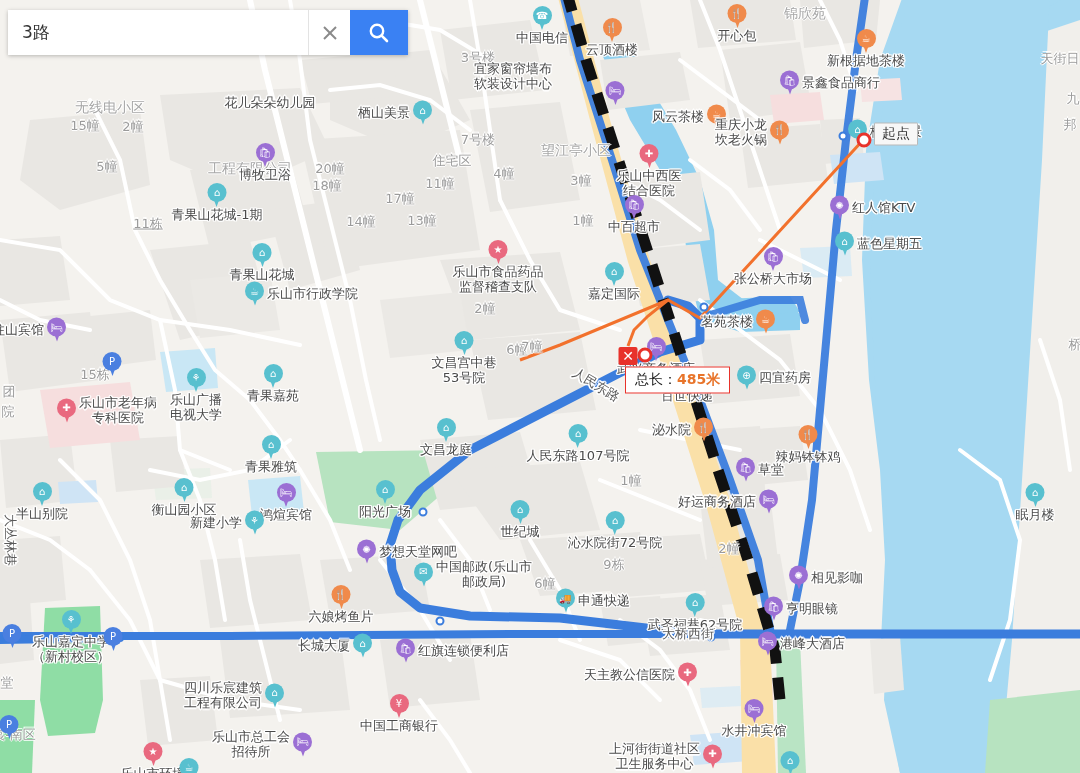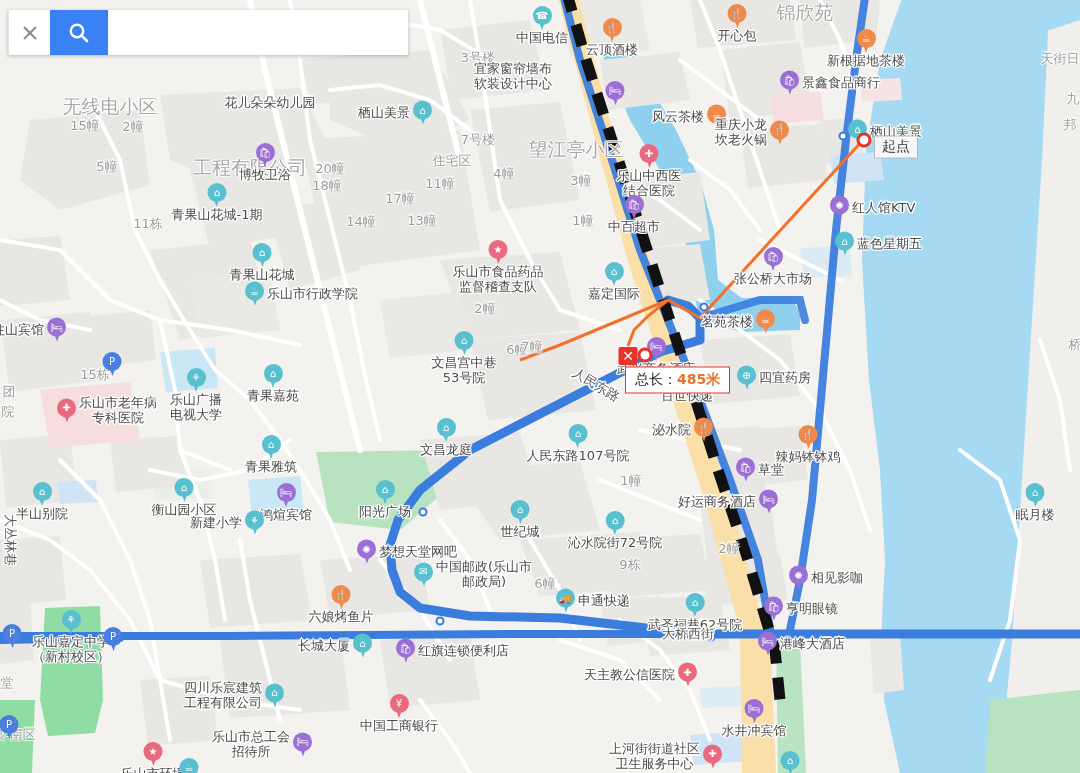--- a/index.html
+++ b/index.html
@@ -35,21 +35,21 @@
   .poi.side { flex-direction:row; align-items:center; transform:translate(0,-50%); }
   .poi.side .lbl { margin:0 0 0 3px; }
   .poi.sideL { flex-direction:row-reverse; align-items:center; transform:translate(-100%,-50%); }
   .poi.sideL .lbl { margin:0 3px 0 0; }
   .poi.nopin .lbl { margin:0;text-align:center; }
   .poi.nopin { transform:translate(-50%,-50%); }
 
   .area-lbl { position:absolute; transform:translate(-50%,-50%); font-size:13px;
      color:#9b9b9b; white-space:nowrap; text-align:center; line-height:1.15;
      text-shadow: -1.2px 0 #fff,1.2px 0 #fff,0 -1.2px #fff,0 1.2px #fff; }
-  .area-lbl.big { font-size:19px; color:#a7a7a7; }
+  .area-lbl.big { font-size:14px; color:#a7a7a7; }
 
   .road-lbl { position:absolute; transform-origin:50% 50%; font-size:13px; color:#5a5a5a;
      white-space:nowrap;
      text-shadow:-1.6px 0 #fff,1.6px 0 #fff,0 -1.6px #fff,0 1.6px #fff,
                  -1.2px -1.2px #fff,1.2px -1.2px #fff,-1.2px 1.2px #fff,1.2px 1.2px #fff; }
 
   
   .ring { position:absolute; width:15px; height:15px; border:3px solid #e8322a;
           border-radius:50%; background:#fff; transform:translate(-50%,-50%); }
   .xbtn { position:absolute; width:19px; height:18px; background:#e8322a; border-radius:2px;
@@ -249,42 +249,42 @@
   <div class="stop" style="left:711px;top:637px"></div>
   <div class="stop" style="left:766px;top:495px"></div>
   <div class="stop" style="left:843px;top:136px"></div>
   <div class="stop" style="left:704px;top:307px"></div>
 
   <div id="layer-areas">
       <div class="area-lbl big" style="left: 110px; top: 107px;">无线电小区</div>
       <div class="area-lbl" style="left: 85px; top: 126px;">15幢</div>
       <div class="area-lbl" style="left: 133px; top: 127px;">2幢</div>
       <div class="area-lbl" style="left: 107px; top: 167px;">5幢</div>
-      <div class="area-lbl" style="left: 148px; top: 224px;">11栋</div>
+      <div class="area-lbl" style="left: 148px; top: 224px; text-decoration: underline;">11栋</div>
       <div class="area-lbl" style="left: 95px; top: 375px;">15栋</div>
       <div class="area-lbl" style="left: 478px; top: 58px;">3号楼</div>
       <div class="area-lbl" style="left: 478px; top: 140px;">7号楼</div>
       <div class="area-lbl big" style="left: 576px; top: 150px;">望江亭小区</div>
       <div class="area-lbl big" style="left: 250px; top: 168px;">工程有限公司</div>
       <div class="area-lbl" style="left: 452px; top: 161px;">住宅区</div>
       <div class="area-lbl" style="left: 330px; top: 169px;">20幢</div>
       <div class="area-lbl" style="left: 327px; top: 186px;">18幢</div>
       <div class="area-lbl" style="left: 400px; top: 199px;">17幢</div>
       <div class="area-lbl" style="left: 440px; top: 184px;">11幢</div>
       <div class="area-lbl" style="left: 361px; top: 222px; text-align: right;">14幢</div>
       <div class="area-lbl" style="left: 422px; top: 221px;">13幢</div>
       <div class="area-lbl" style="left: 504px; top: 174px;">4幢</div>
       <div class="area-lbl" style="left: 581px; top: 181px;">3幢</div>
       <div class="area-lbl" style="left: 583px; top: 221px;">1幢</div>
       <div class="area-lbl" style="left: 485px; top: 309px;">2幢</div>
       <div class="area-lbl" style="left: 517px; top: 350px;">6幢</div>
       <div class="area-lbl" style="left: 532px; top: 347px;">7幢</div>
       <div class="area-lbl" style="left: 631px; top: 481px;">1幢</div>
       <div class="area-lbl" style="left: 545px; top: 584px;">6幢</div>
-      <div class="area-lbl" style="left: 614px; top: 565px; margin-left: 16px;">9栋</div>
+      <div class="area-lbl" style="left: 614px; top: 565px;">9栋</div>
       <div class="area-lbl" style="left: 729px; top: 549px;">2幢</div>
       <div class="area-lbl big" style="left: 805px; top: 13px;">锦欣苑</div>
       <div class="area-lbl" style="left: 1060px; top: 59px;">天街日</div>
       <div class="area-lbl" style="left: 1073px; top: 99px;">九</div>
       <div class="area-lbl" style="left: 1070px; top: 125px;">邦</div>
       <div class="area-lbl" style="left: 1075px; top: 345px;">桥</div>
       <div class="area-lbl" style="left: 9px; top: 392px;">团</div>
       <div class="area-lbl" style="left: 8px; top: 412px;">院</div>
       <div class="area-lbl" style="left: 7px; top: 683px;">堂</div>
       <div class="area-lbl" style="left: 14px; top: 735px;">裳-南区</div>
@@ -837,37 +837,38 @@
         </div>
       </div>
     </div>
   <div id="layer-roads">
       <div class="road-lbl" style="left: 596px; top: 385px; transform: translate(-50%, -50%) rotate(31deg);">人民东路</div>
       <div class="road-lbl" style="left: 688px; top: 634px; transform: translate(-50%, -50%) rotate(0deg);">大桥西街</div>
       <div class="road-lbl" style="left: 10px; top: 540px; transform: translate(-50%, -50%) rotate(90deg);">大丛林巷</div>
     </div>
 
   <div class="ring" style="left:864px;top:140px"></div>
-  <div class="tagbox" style="left:874px;top:147px">
+  <div class="tagbox" style="left:874px;top:134px">
     <span>起点</span>
   </div>
 
   <div class="xbtn" style="left:628px;top:356px">
     <span>✕</span>
   </div>
   <div class="ring" style="left:645px;top:355px"></div>
 
   <div class="distbox" style="left:625px;top:380px">
     <span>总长：</span><span class="v">485米</span>
   </div>
 
 </div>
 
 <div id="searchwrap">
   <div id="searchbar">
+    <input id="searchinput" value="3路" placeholder="请输入搜索关键词" style="">
     <div id="clearbtn">
       <svg width="22" height="22" viewBox="0 0 22 22">
         <line x1="5" y1="5" x2="17" y2="17" stroke="#8a8a8a" stroke-width="2"></line>
         <line x1="17" y1="5" x2="5" y2="17" stroke="#8a8a8a" stroke-width="2"></line>
       </svg>
     </div>
     <div id="gobtn">
       <svg width="24" height="24" viewBox="0 0 24 24">
         <circle cx="10" cy="10" r="6.2" stroke="#fff" stroke-width="2.4" fill="none"></circle>
         <line x1="14.6" y1="14.6" x2="20" y2="20" stroke="#fff" stroke-width="2.6" stroke-linecap="round"></line>

